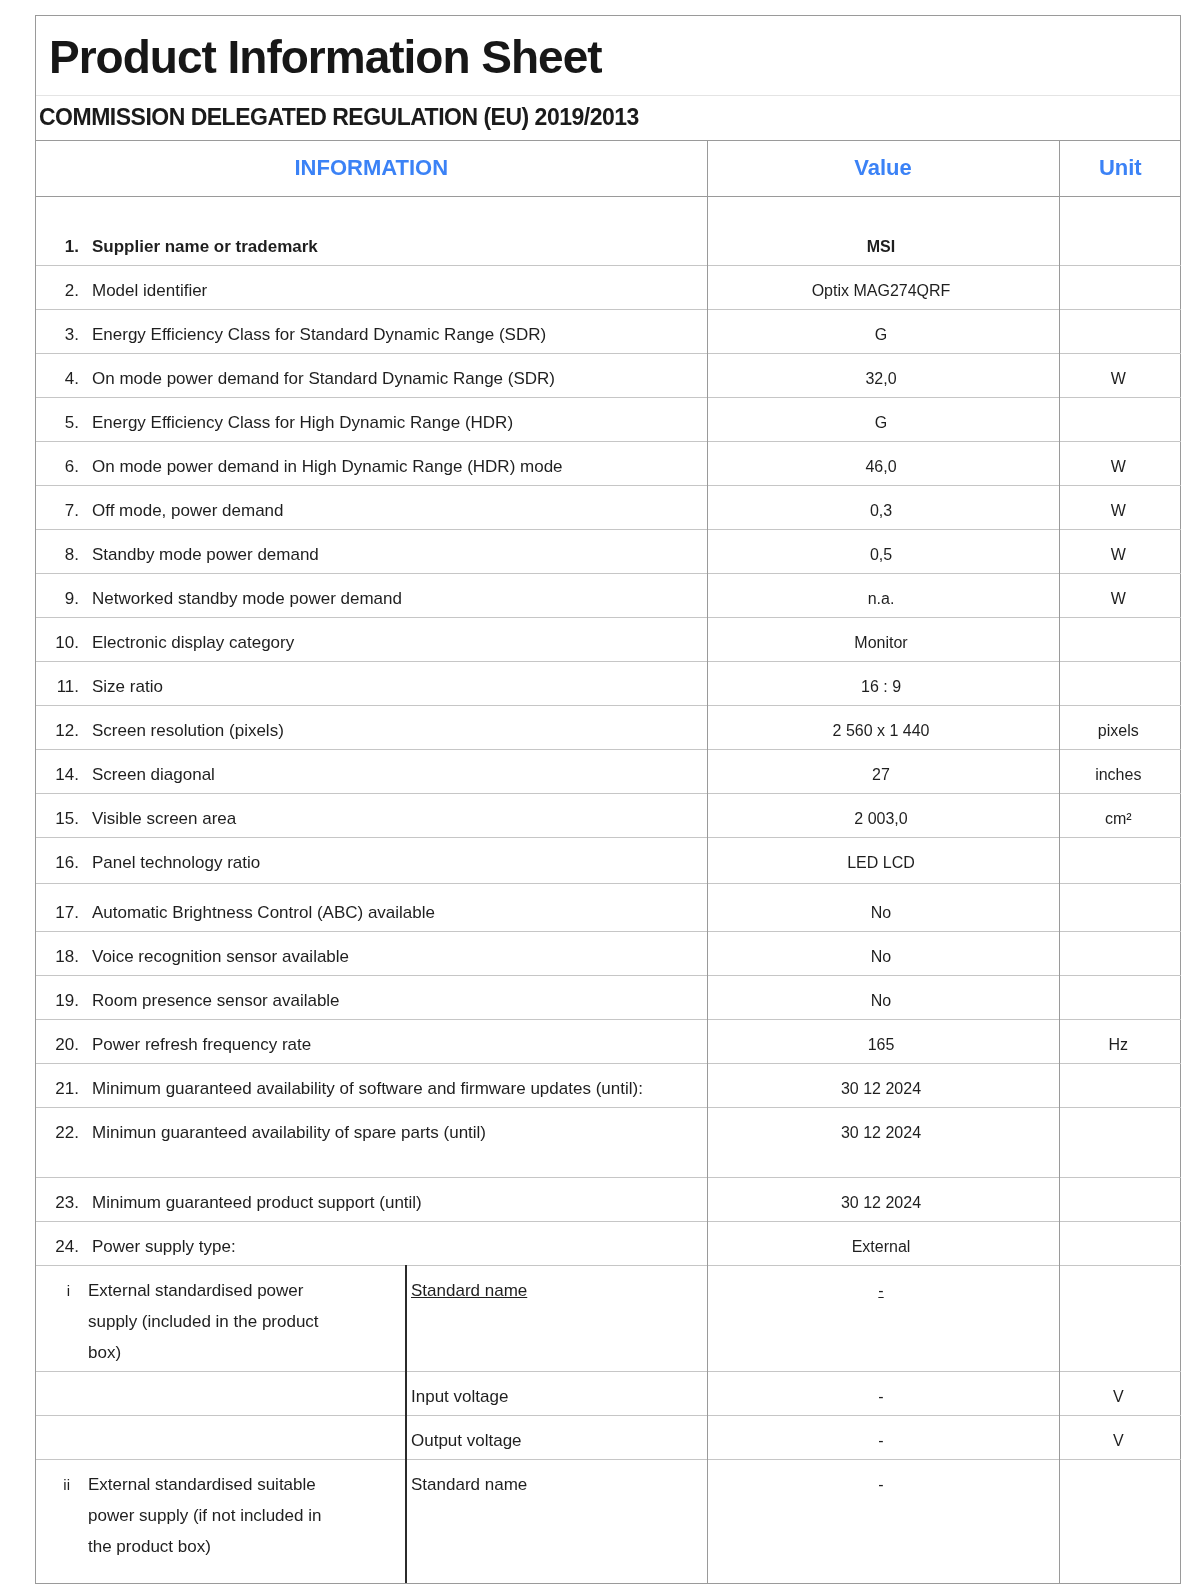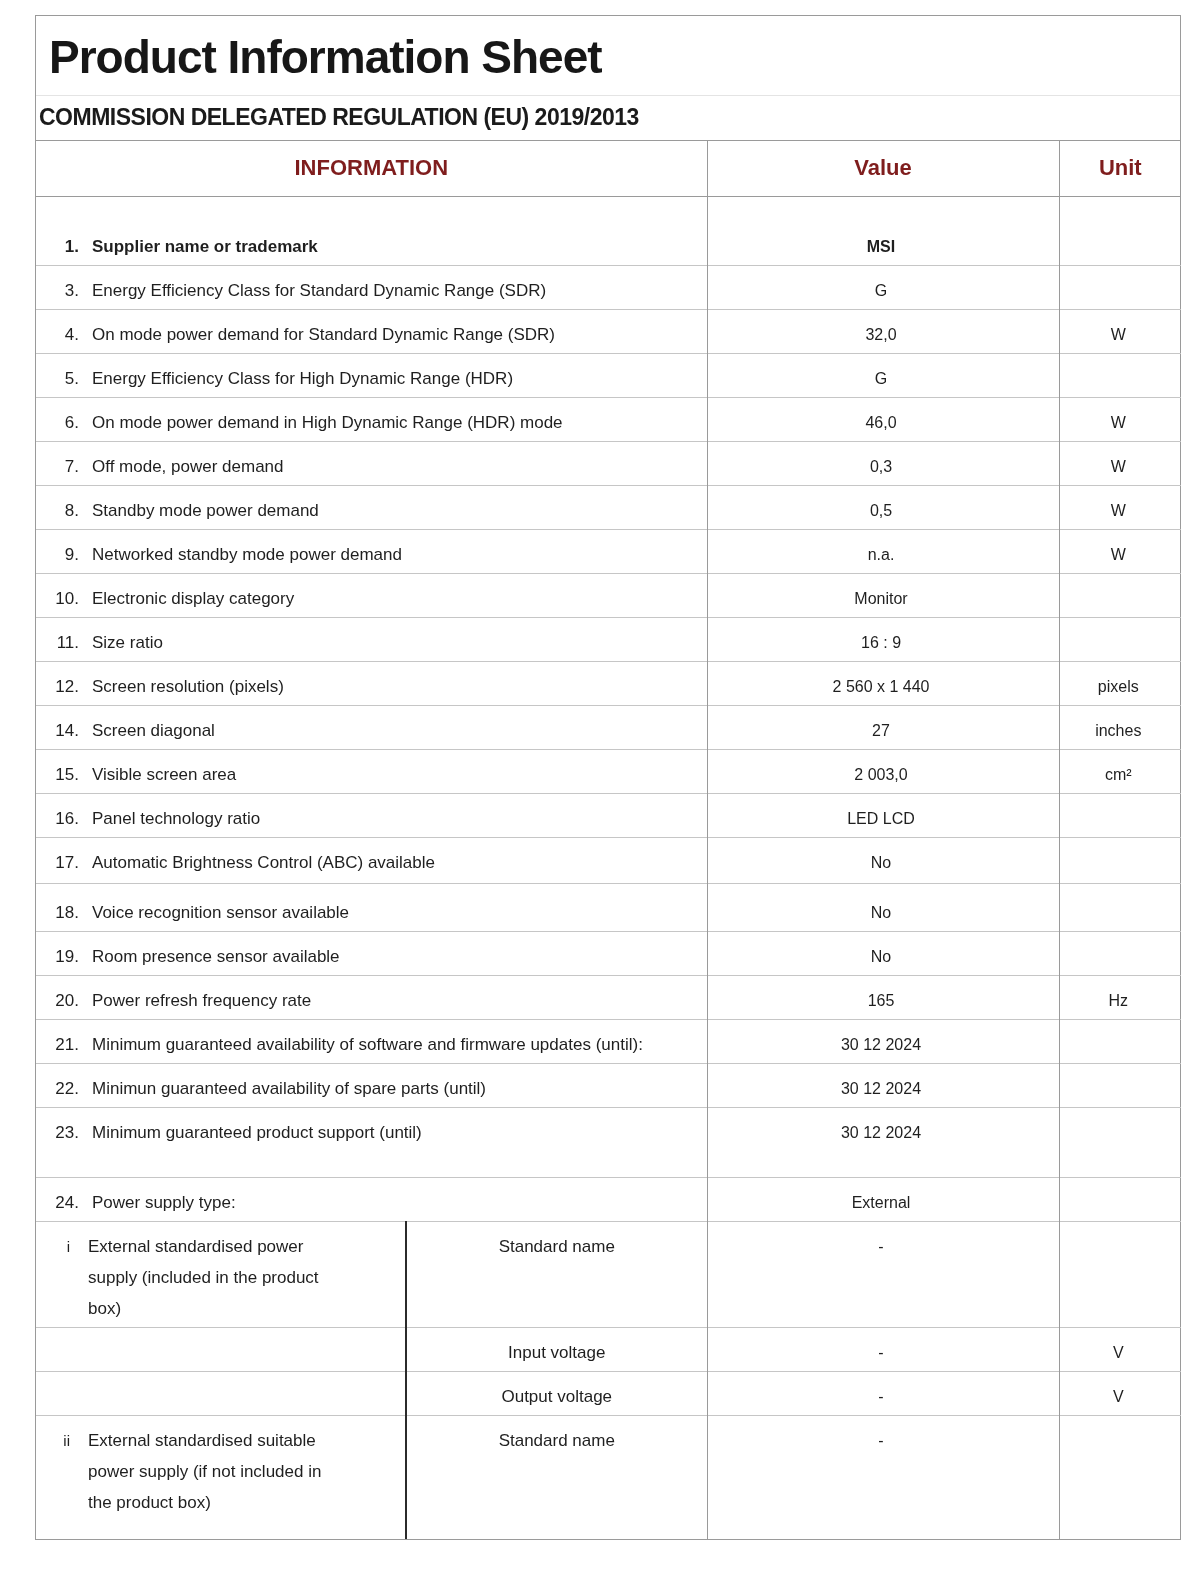--- a/index.html
+++ b/index.html
@@ -50,21 +50,21 @@
   col.c-value    { width: 352px; }
   col.c-unit     { width: 122px; }
 
   thead th {
     box-sizing: border-box;
     height: 55px;
     font-size: 22px;
     font-weight: 700;
     text-align: center;
     vertical-align: middle;
-    color: #7f1d1d;
+    color: #3b82f6;
     border-bottom: 1px solid #9a9a9a;
     padding: 0;
   }
   thead th.h-value, thead th.h-unit { border-left: 1px solid #9a9a9a; }
 
   td {
     box-sizing: border-box;
     vertical-align: top;
     height: 38px;
     padding: 9px 4px 3px 0;
@@ -73,21 +73,20 @@
     border-top: 1px solid #c6c6c6;
   }
   td.value, td.unit {
     text-align: center;
     font-size: 16px;
     border-left: 1px solid #9a9a9a;
   }
   td.ps-prop {
     border-left: 2px solid #2b2b2b;
     padding-left: 4px;
-    text-align: center;
   }
   .num {
     display: inline-block;
     width: 43px;
     text-align: right;
     margin-right: 13px;
   }
   .label {
     display: inline-block;
     vertical-align: top;
@@ -105,21 +104,21 @@
     vertical-align: top;
     max-width: 258px;
   }
 
   
   #main-rows tr:nth-child(1)  td { height: 65px; padding-top: 34px; font-weight: bold; }
   #main-rows tr:nth-child(15) td { height: 46px; }
   #main-rows tr:nth-child(16) td { height: 44px; padding-top: 13px; }
   #main-rows tr:nth-child(21) td { height: 70px; }
   #main-rows tr:nth-child(21) .label { max-width: 485px; }
-  #power-rows tr:nth-child(1) td { height: 96px; }
+  #power-rows tr:nth-child(1) td { height: 96px; text-decoration: underline; }
   #power-rows tr:nth-child(4) td { height: 124px; }
   #power-rows tr:nth-child(6) td { height: 35px; }
   #power-rows tr:nth-child(7) td { height: 34px; }
 </style>
 </head>
 <body>
 
 <div class="page">
   <div class="doc">
     <div class="title-block">
@@ -140,20 +139,25 @@
           <th class="h-unit">Unit</th>
         </tr>
       </thead>
       <tbody id="main-rows">
           <tr>
             <td class="info" colspan="2"><span class="num">1.</span><span class="label">Supplier name or trademark</span></td>
             <td class="value">MSI</td>
             <td class="unit"></td>
           </tr>
           <tr>
+            <td class="info" colspan="2"><span class="num">2.</span><span class="label">Model identifier</span></td>
+            <td class="value">Optix MAG274QRF</td>
+            <td class="unit"></td>
+          </tr>
+          <tr>
             <td class="info" colspan="2"><span class="num">3.</span><span class="label">Energy Efficiency Class for Standard Dynamic Range (SDR)</span></td>
             <td class="value">G</td>
             <td class="unit"></td>
           </tr>
           <tr>
             <td class="info" colspan="2"><span class="num">4.</span><span class="label">On mode power demand for Standard Dynamic Range (SDR)</span></td>
             <td class="value">32,0</td>
             <td class="unit">W</td>
           </tr>
           <tr>

